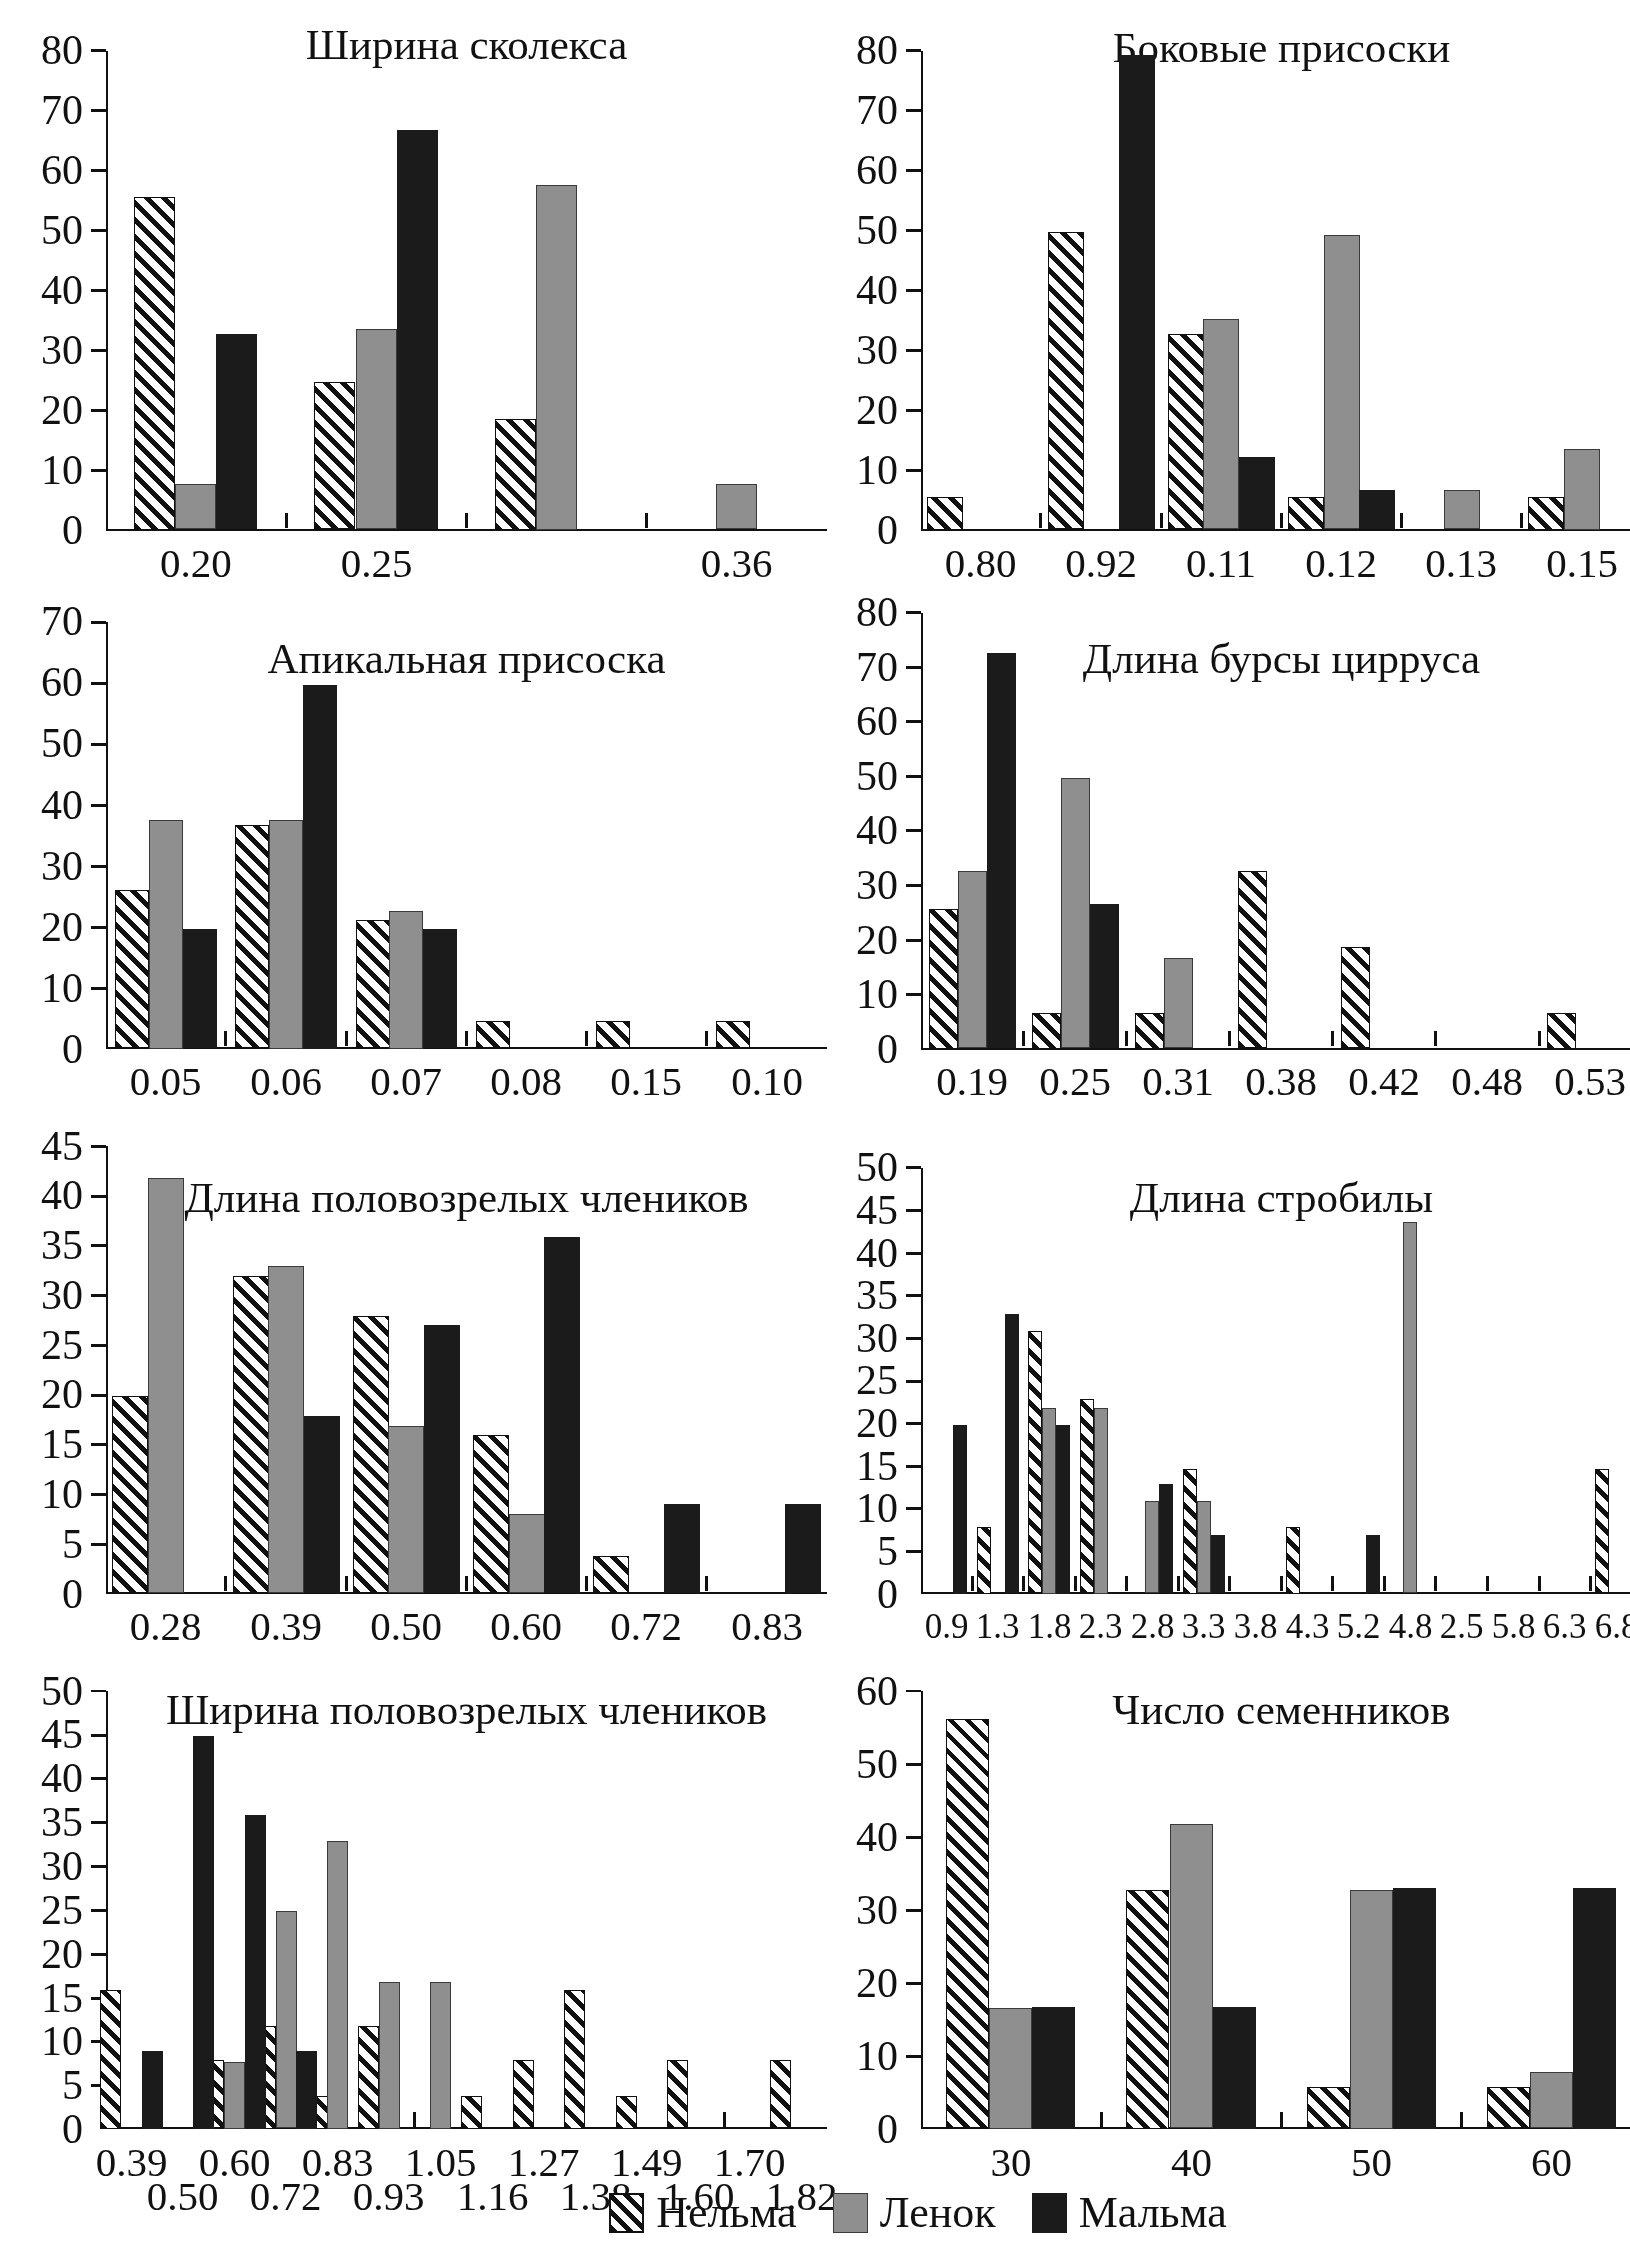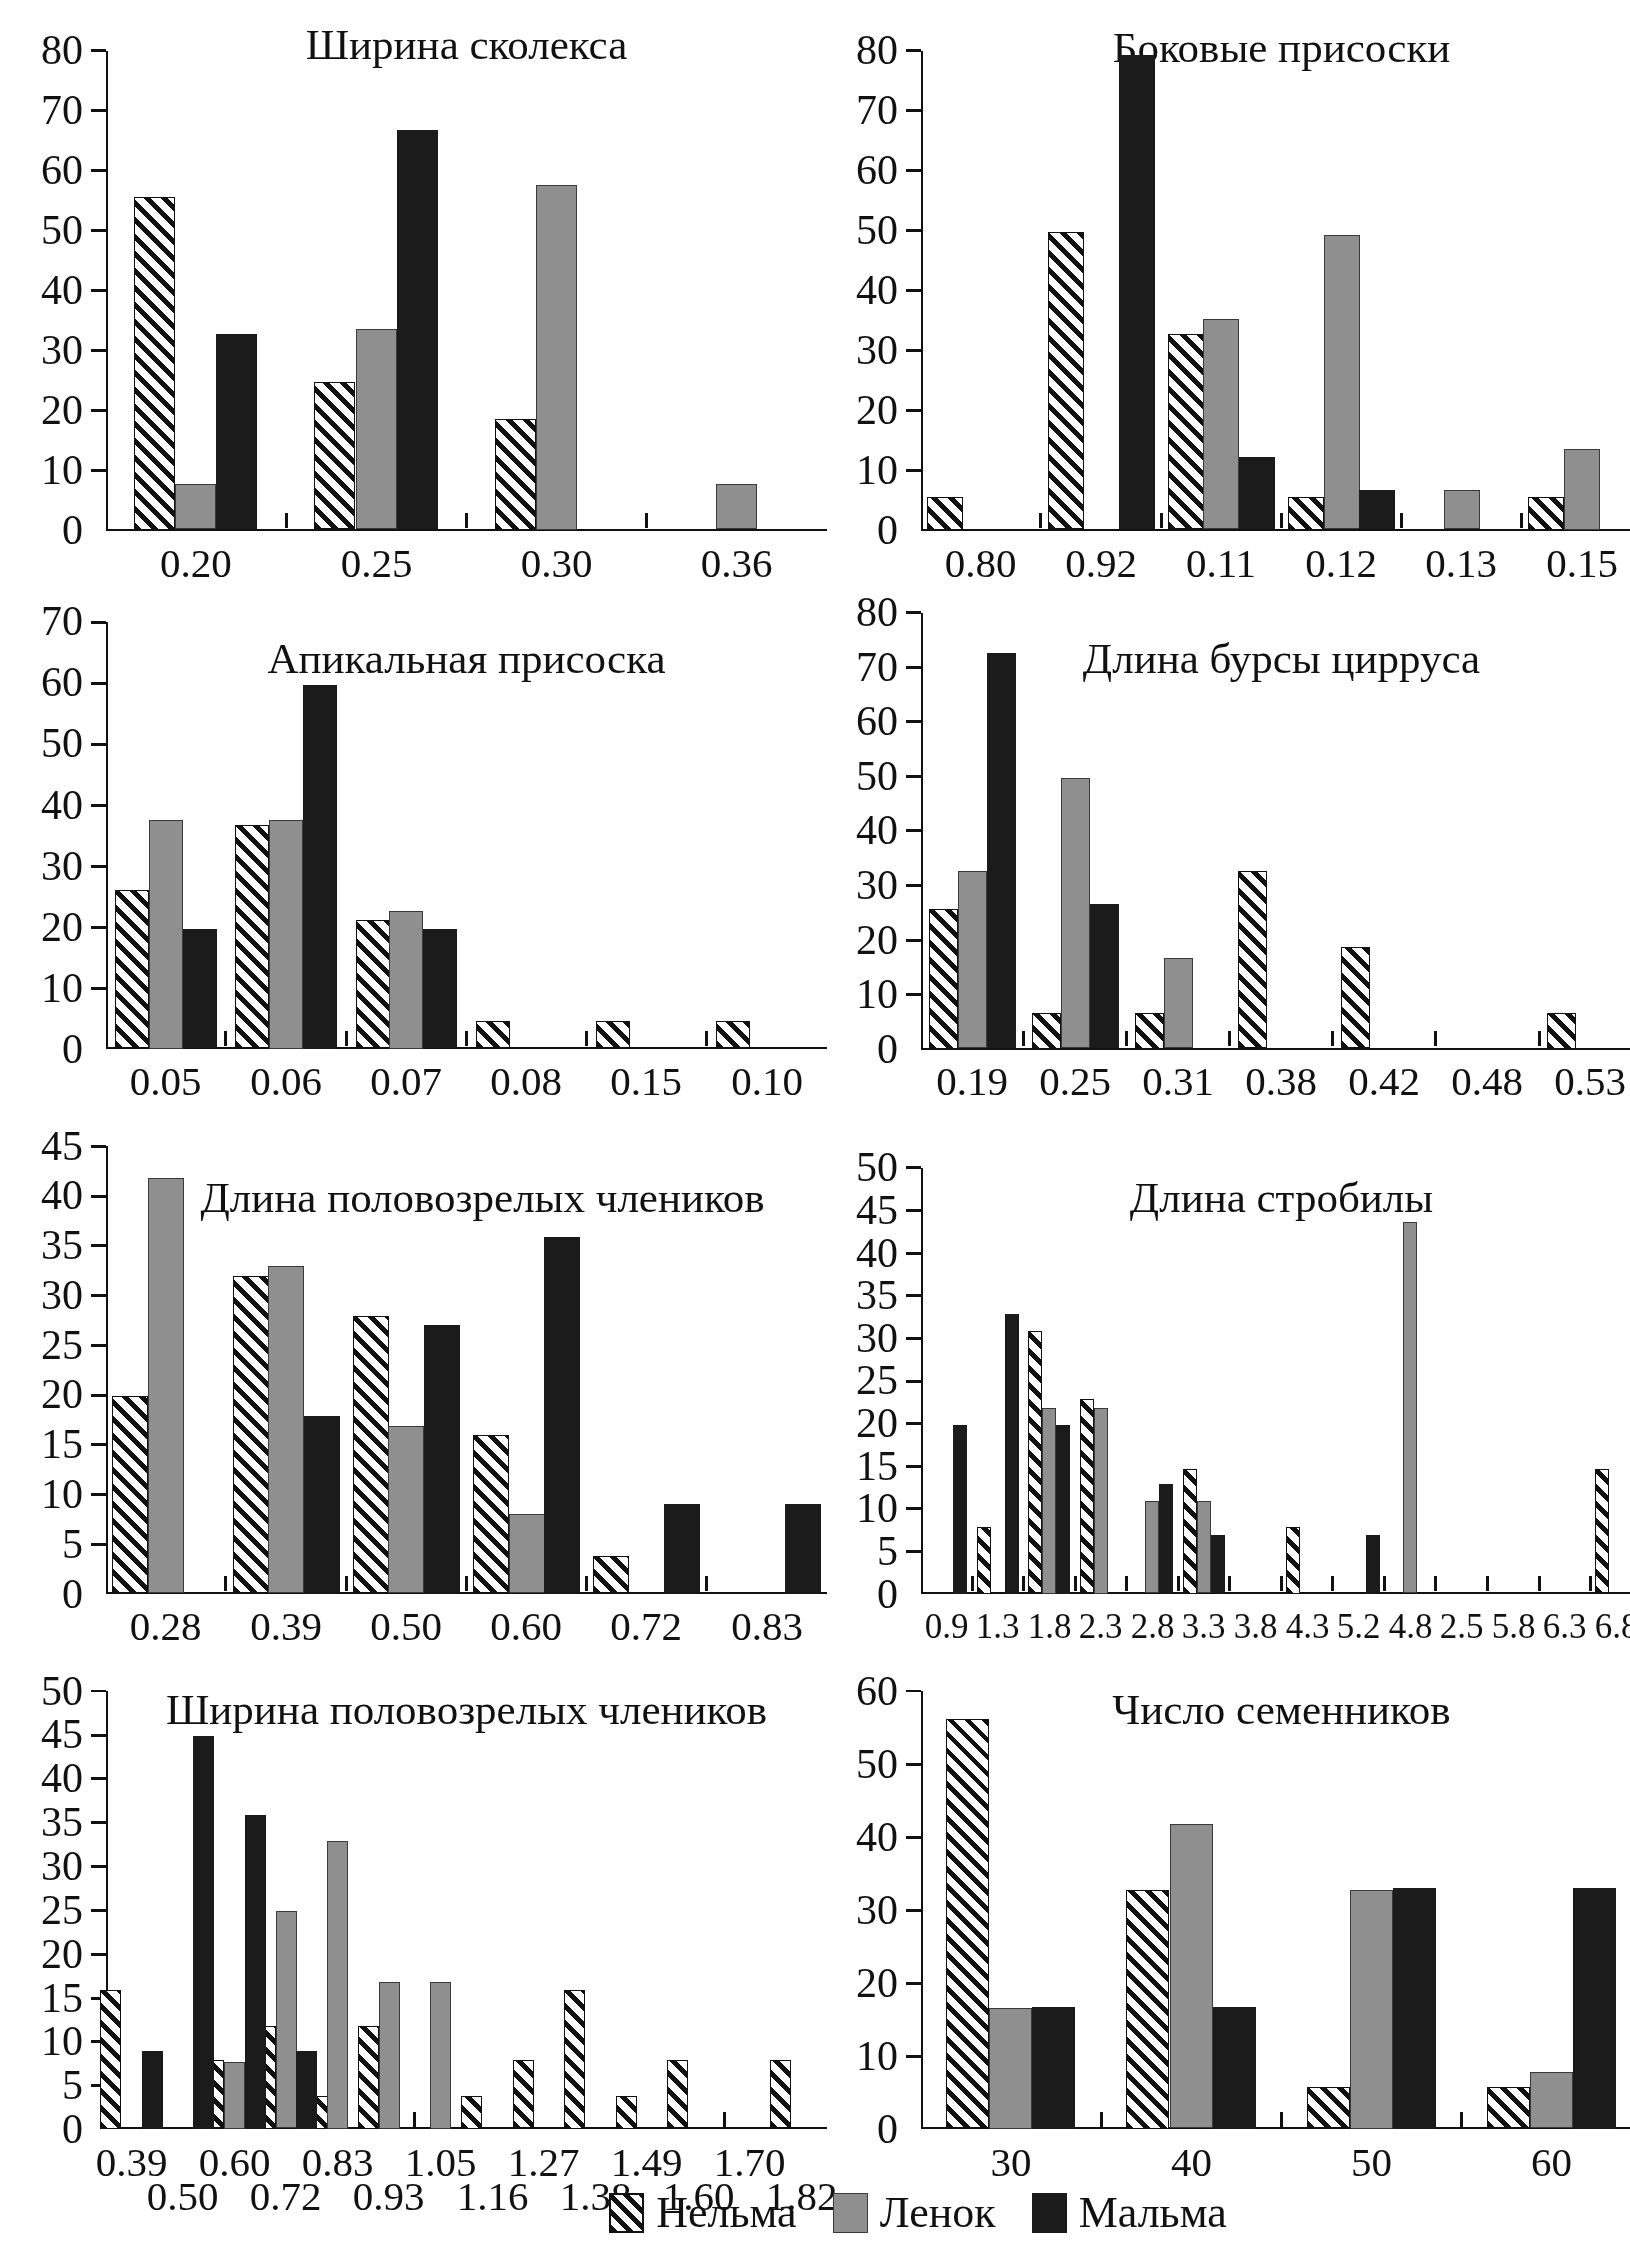--- a/index.html
+++ b/index.html
@@ -70,21 +70,20 @@
       <div class="bar nelma" style="left: 274px; width: 41px; top: 367px; height: 147px;"></div>
       <div class="bar nelma" style="left: 455px; width: 41px; top: 404px; height: 111px;"></div>
       <div class="bar lenok" style="left: 135px; width: 41px; top: 469px; height: 45px;"></div>
       <div class="bar lenok" style="left: 316px; width: 41px; top: 314px; height: 200px;"></div>
       <div class="bar lenok" style="left: 496px; width: 41px; top: 170px; height: 345px;"></div>
       <div class="bar lenok" style="left: 676px; width: 41px; top: 469px; height: 45px;"></div>
       <div class="bar malma" style="left: 176px; width: 41px; top: 319px; height: 195px;"></div>
       <div class="bar malma" style="left: 357px; width: 41px; top: 115px; height: 399px;"></div>
       <div class="xlab" style="left: -24.6px; width: 361px; top: 527px;">0.20</div>
       <div class="xlab" style="left: 156px; width: 361px; top: 527px;">0.25</div>
-      <div class="xlab" style="left: 336px; width: 361px; top: 527px;">0.30</div>
       <div class="xlab" style="left: 516px; width: 361px; top: 527px;">0.36</div>
     </figure>
   <figure class="chart" style="left: 815px; top: 0px;">
       <div class="chart-title" style="top: 9.4px; left: 66px; width: 721px;">Боковые присоски</div>
       <div class="plot" style="left: 66px; top: 36px; width: 721px; height: 480px;"></div>
       <div class="ylab" style="left: 0px; width: 43px; top: 494px;">0</div>
       <div class="ytick" style="left: 51px; top: 454px; width: 15px;"></div>
       <div class="ylab" style="left: 0px; width: 43px; top: 434px;">10</div>
       <div class="ytick" style="left: 51px; top: 394px; width: 15px;"></div>
       <div class="ylab" style="left: 0px; width: 43px; top: 374px;">20</div>
@@ -205,21 +204,21 @@
       <div class="bar malma" style="left: 235px; width: 29px; top: 327px; height: 144px;"></div>
       <div class="xlab" style="left: 14px; width: 206px; top: 483px;">0.19</div>
       <div class="xlab" style="left: 117px; width: 206px; top: 483px;">0.25</div>
       <div class="xlab" style="left: 220px; width: 206px; top: 483px;">0.31</div>
       <div class="xlab" style="left: 323px; width: 206px; top: 483px;">0.38</div>
       <div class="xlab" style="left: 426px; width: 206px; top: 483px;">0.42</div>
       <div class="xlab" style="left: 529px; width: 206px; top: 483px;">0.48</div>
       <div class="xlab" style="left: 632px; width: 206px; top: 483px;">0.53</div>
     </figure>
   <figure class="chart" style="left: 0px; top: 1120px;">
-      <div class="chart-title" style="top: 39px; left: 66px; width: 721px; margin-left: 16px;">Длина половозрелых члеников</div>
+      <div class="chart-title" style="top: 39px; left: 66px; width: 721px;">Длина половозрелых члеников</div>
       <div class="plot" style="left: 66px; top: 11.2px; width: 721px; height: 448px;"></div>
       <div class="ylab" style="left: 0px; width: 43px; top: 438px;">0</div>
       <div class="ytick" style="left: 51px; top: 408px; width: 15px;"></div>
       <div class="ylab" style="left: 0px; width: 43px; top: 388px;">5</div>
       <div class="ytick" style="left: 51px; top: 358px; width: 15px;"></div>
       <div class="ylab" style="left: 0px; width: 43px; top: 338px;">10</div>
       <div class="ytick" style="left: 51px; top: 308px; width: 15px;"></div>
       <div class="ylab" style="left: 0px; width: 43px; top: 288px;">15</div>
       <div class="ytick" style="left: 51px; top: 259px; width: 15px;"></div>
       <div class="ylab" style="left: 0px; width: 43px; top: 238px;">20</div>

